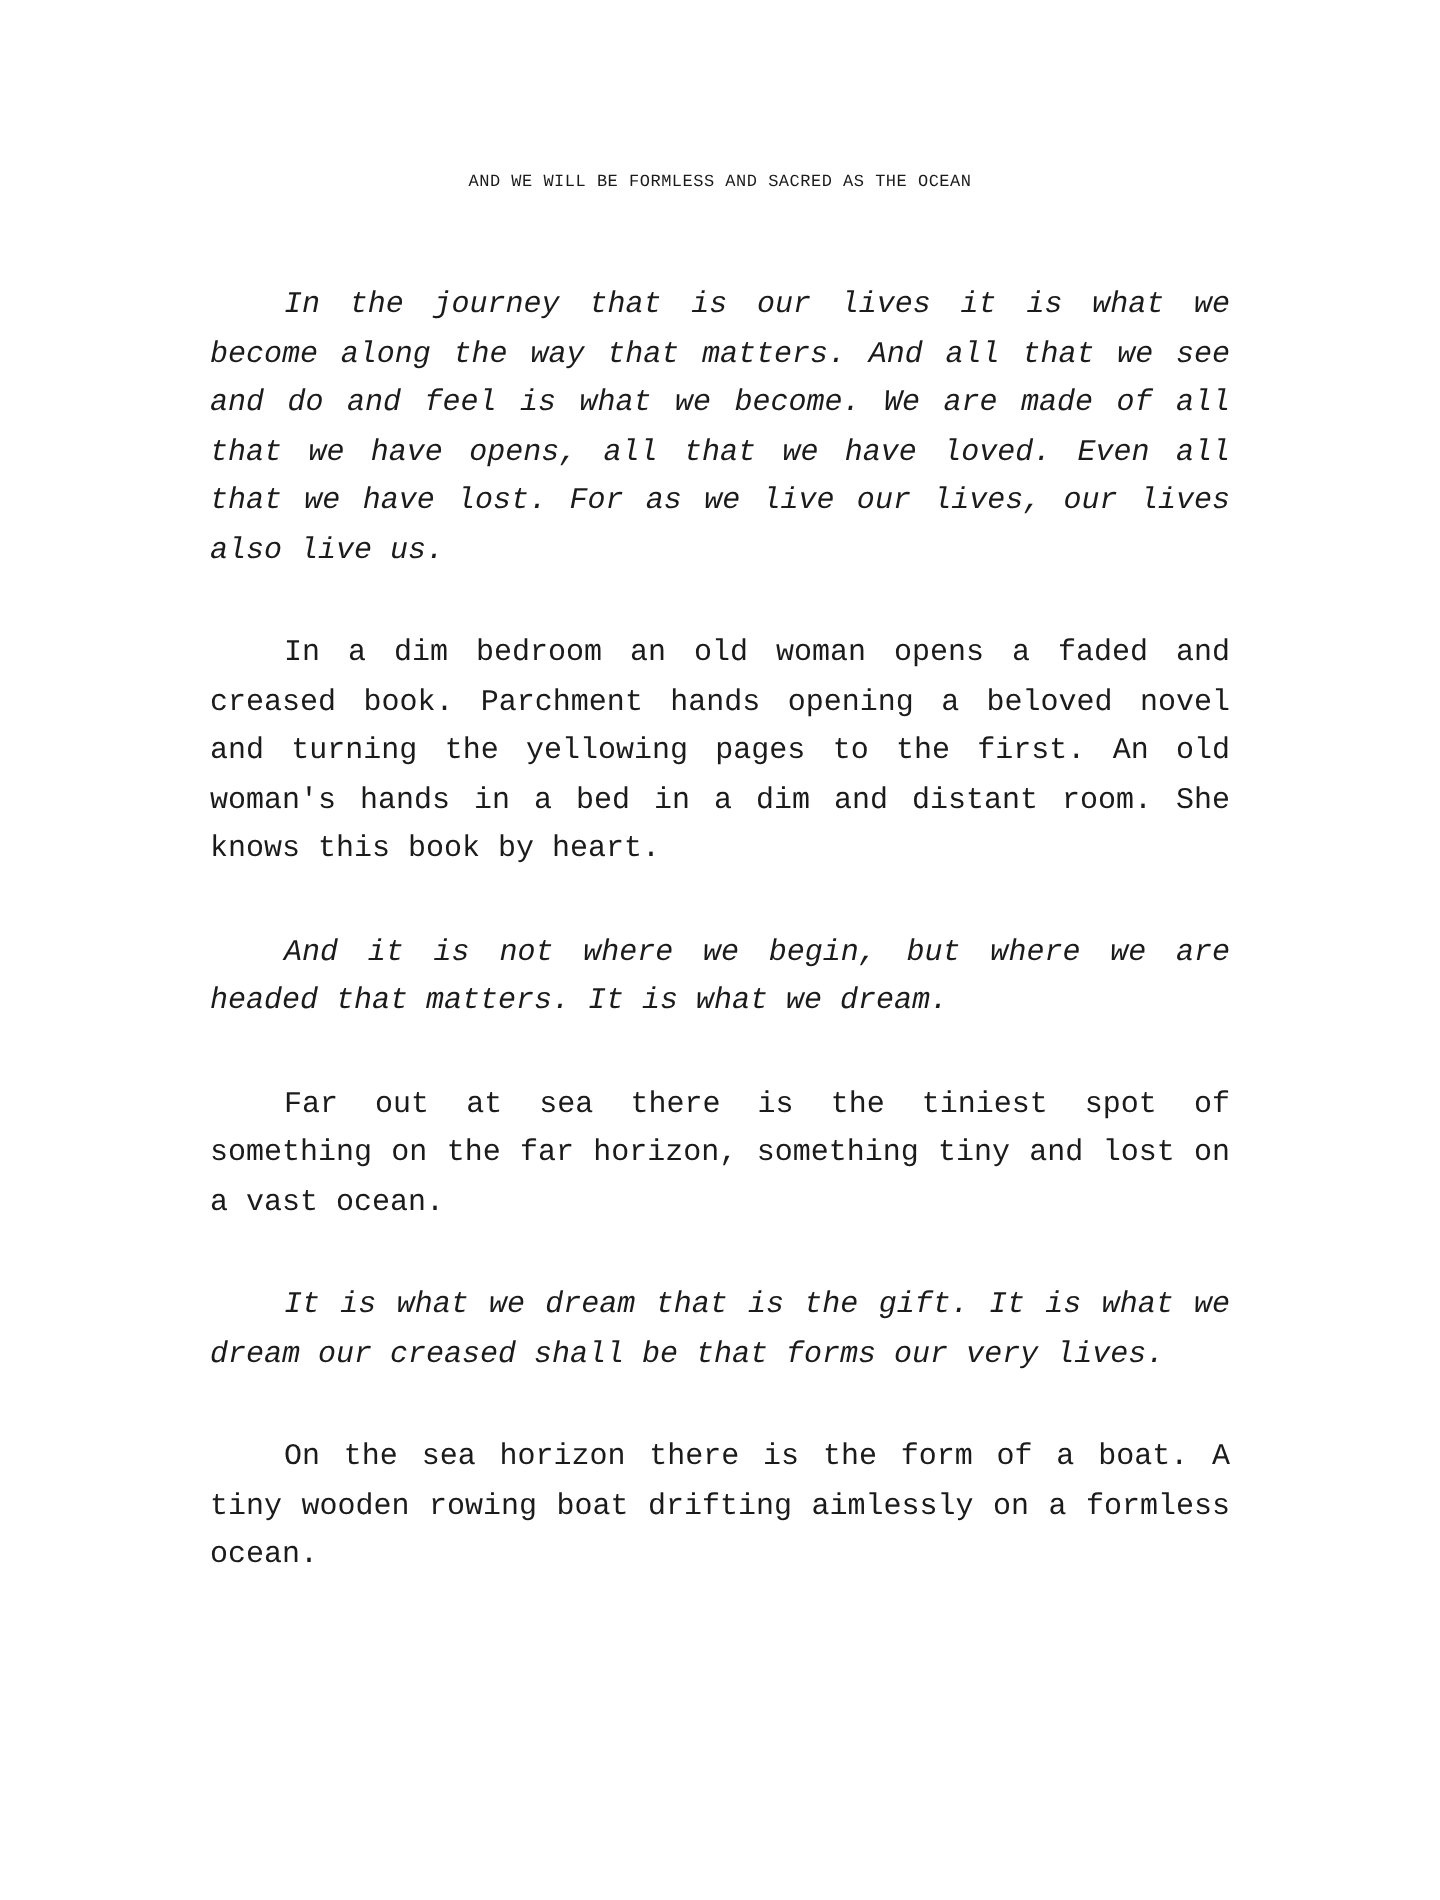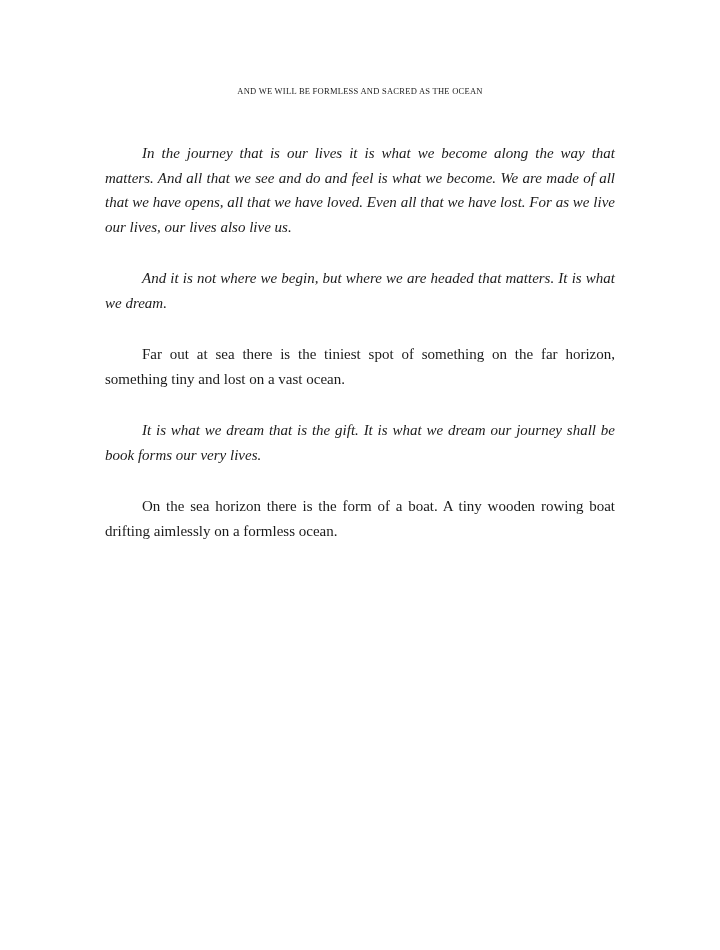--- a/index.html
+++ b/index.html
@@ -9,21 +9,21 @@
     }
     .page {
       position: relative;
       width: 720px;
       height: 950px;
       margin: 0 auto;
       box-sizing: border-box;
       padding: 0 105px;
       background: #ffffff;
       color: #1b1b1b;
-      font-family: Liberation Serif, serif;
+      font-family: Liberation Mono, monospace;
       font-size: 15px;
       line-height: 24.5px;
       overflow: hidden;
     }
     .doc-title {
       margin: 0;
       padding-top: 86px;
       text-align: center;
       font-size: 8.5px;
       font-weight: normal;
@@ -51,25 +51,26 @@
   </style>
 </head>
 <body>
 
 <main class="page">
 
   <h1 class="doc-title">AND WE WILL BE FORMLESS AND SACRED AS THE OCEAN</h1>
 
   <p class="para first italic">In the journey that is our lives it is what we become along the way that matters. And all that we see and do and feel is what we become. We are made of all that we have opens, all that we have loved. Even all that we have lost. For as we live our lives, our lives also live us.</p>
 
+  <p class="para">In a dim bedroom an old woman opens a faded and creased book. Parchment hands opening a beloved novel and turning the yellowing pages to the first. An old woman's hands in a bed in a dim and distant room. She knows this book by heart.</p>
 
 
   <p class="para italic">And it is not where we begin, but where we are headed that matters. It is what we dream.</p>
 
   <p class="para">Far out at sea there is the tiniest spot of something on the far horizon, something tiny and lost on a vast ocean.</p>
 
-  <p class="para italic">It is what we dream that is the gift. It is what we dream our journey shall be book forms our very lives.</p>
+  <p class="para italic">It is what we dream that is the gift. It is what we dream our creased shall be that forms our very lives.</p>
 
 
 
   <p class="para">On the sea horizon there is the form of a boat. A tiny wooden rowing boat drifting aimlessly on a formless ocean.</p>
 
 </main>
 
 </body></html>

